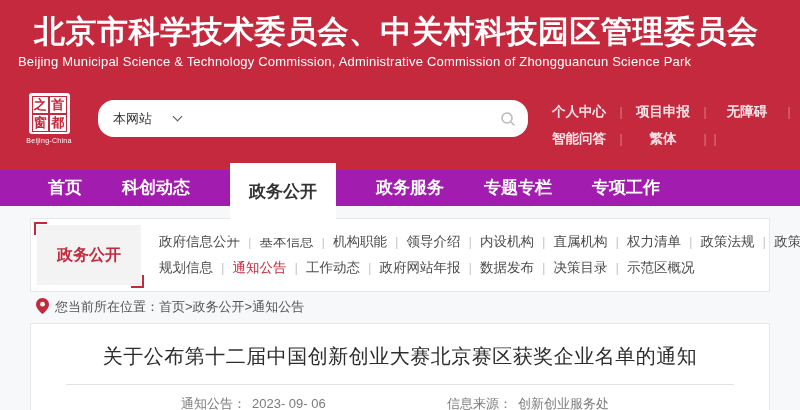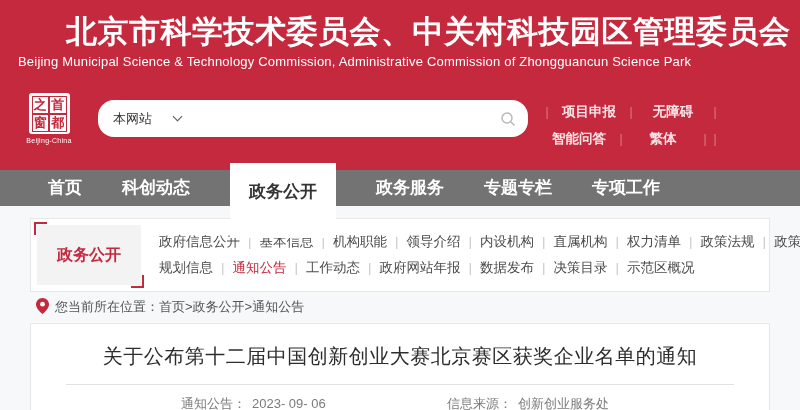--- a/index.html
+++ b/index.html
@@ -2,21 +2,21 @@
 <html><head>
 <meta charset="utf-8">
 <style>
   * { margin:0; padding:0; box-sizing:border-box; }
   html,body { width:800px; height:410px; overflow:hidden; background:#fff;
               font-family:"Liberation Sans","DejaVu Sans",sans-serif; }
 
   
   .header { position:relative; width:800px; height:170px; background:#c4293d; }
   .hdr-title { position:absolute; left:34px; top:11px; font-size:31px; font-weight:700;
-               color:#fff; letter-spacing:0.5px; white-space:nowrap;margin-left:32px; }
+               color:#fff; letter-spacing:0.5px; white-space:nowrap; }
   .hdr-sub { position:absolute; left:18px; top:54px; font-size:13px; color:#fff;
              letter-spacing:0.2px; white-space:nowrap; }
   .logo { position:absolute; left:26px; top:93px; width:46px; text-align:center; cursor:pointer; }
   .seal { width:41px; height:41px; margin:0 auto; background:#fff; border-radius:3px;
           display:grid; grid-template-columns:1fr 1fr; grid-template-rows:1fr 1fr; padding:3px; }
   .seal span { display:flex; align-items:center; justify-content:center; color:#c4293d;
                font-weight:700; font-size:13px; outline:1px solid #c4293d; outline-offset:-1px; }
   .logo-caption { margin-top:3px; font-size:7px; color:#fff; letter-spacing:0.3px; }
 
   .searchbar { position:absolute; left:98px; top:100px; width:430px; height:37px;
@@ -30,21 +30,21 @@
   .search-btn { flex:0 0 auto; margin-right:12px; background:none; border:none; cursor:pointer;
                 display:flex; align-items:center; }
 
   .quick { position:absolute; left:542px; top:102px; width:256px; }
   .quick-row { display:flex; align-items:center; height:19px; margin-bottom:8px; }
   .qlink { width:74px; text-align:center; font-size:13.5px; font-weight:600; color:#f8e4e7;
            cursor:pointer; white-space:nowrap; }
   .qsep { width:10px; text-align:center; color:#d97f8d; font-size:12px; }
 
   
-  .nav { position:relative; z-index:5; width:800px; height:36px; background:#737373;
+  .nav { position:relative; z-index:5; width:800px; height:36px; background:#a21caf;
          display:flex; align-items:flex-start; padding-left:48px; }
   .nav-item { line-height:36px; color:#fff; font-weight:700; font-size:17px;
               margin-right:40px; cursor:pointer; white-space:nowrap; }
   .nav-item.active { background:#fff; color:#333; margin-top:-7px; height:75px;
                      line-height:1; padding:20px 19px 0; }
 
   
   .content { width:800px; height:204px; background:#f7f8fa; padding-top:12px; }
 
   .submenu-box { margin:0 30px; height:74px; background:#fff; border:1px solid #e7e7e7;
@@ -101,20 +101,21 @@
     <button class="search-btn">
       <svg width="16" height="16" viewBox="0 0 16 16">
         <circle cx="7" cy="7" r="5" fill="none" stroke="#b9b9b9" stroke-width="1.5"></circle>
         <line x1="11" y1="11" x2="14.5" y2="14.5" stroke="#b9b9b9" stroke-width="1.5"></line>
       </svg>
     </button>
   </div>
 
   <div class="quick">
     <div class="quick-row">
+        <span class="qlink">个人中心</span>
         <span class="qsep">|</span>
         <span class="qlink">项目申报</span>
         <span class="qsep">|</span>
         <span class="qlink">无障碍</span>
         <span class="qsep">|</span>
       </div>
     <div class="quick-row">
         <span class="qlink">智能问答</span>
         <span class="qsep">|</span>
         <span class="qlink">繁体</span>

